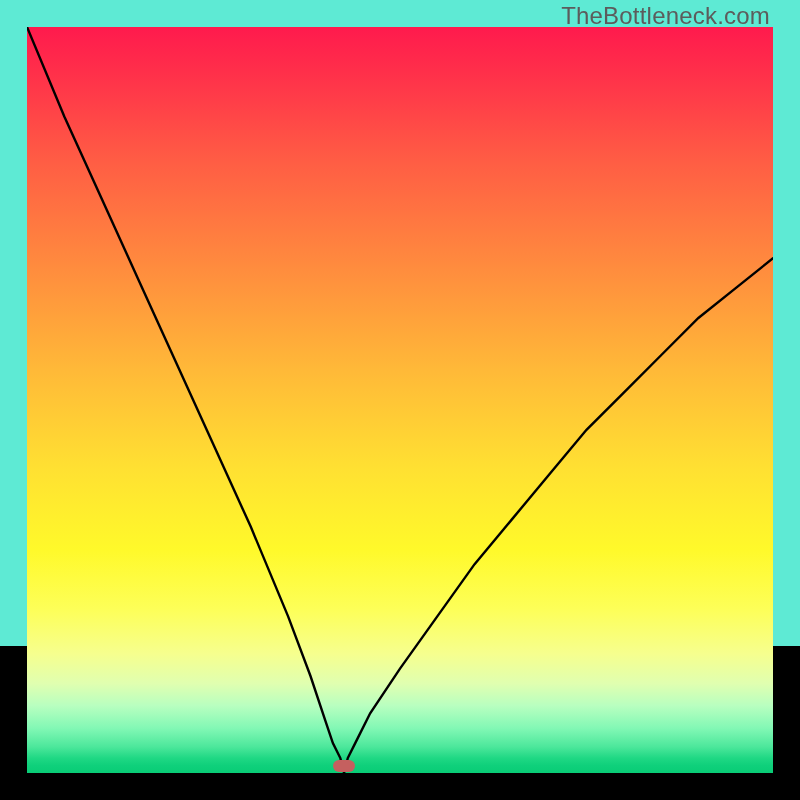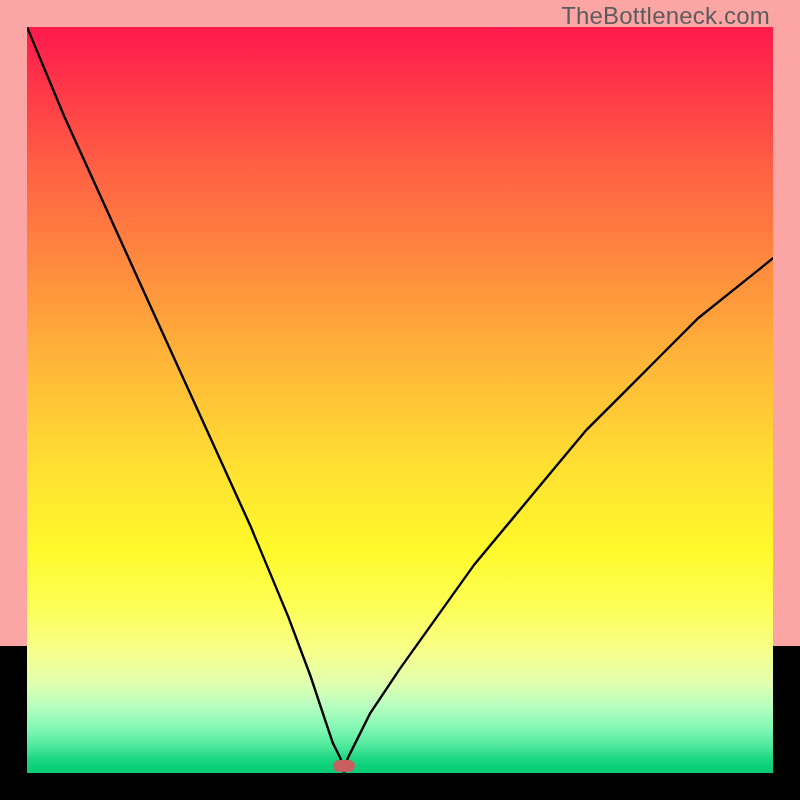--- a/index.html
+++ b/index.html
@@ -8,21 +8,21 @@
     width: 800px;
     height: 800px;
     overflow: hidden;
     background: #000;
     font-family: Arial, Helvetica, sans-serif;
   }
   .frame {
     position: relative;
     width: 800px;
     height: 646px;
-    background: #fca5a5;
+    background: #5eead4;
   }
   .plot {
     position: absolute;
     left: 27px;
     top: 27px;
     width: 746px;
     height: 746px;
     overflow: hidden;
   }
   .gradient {

